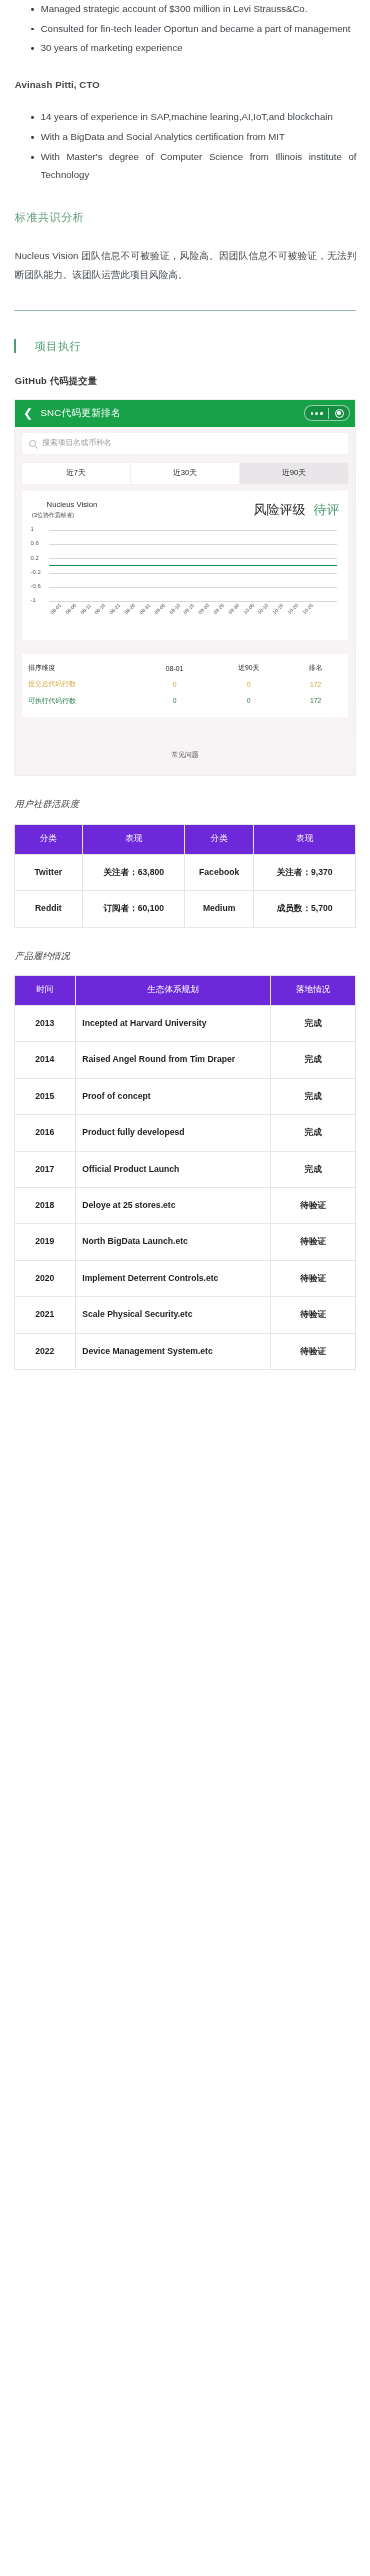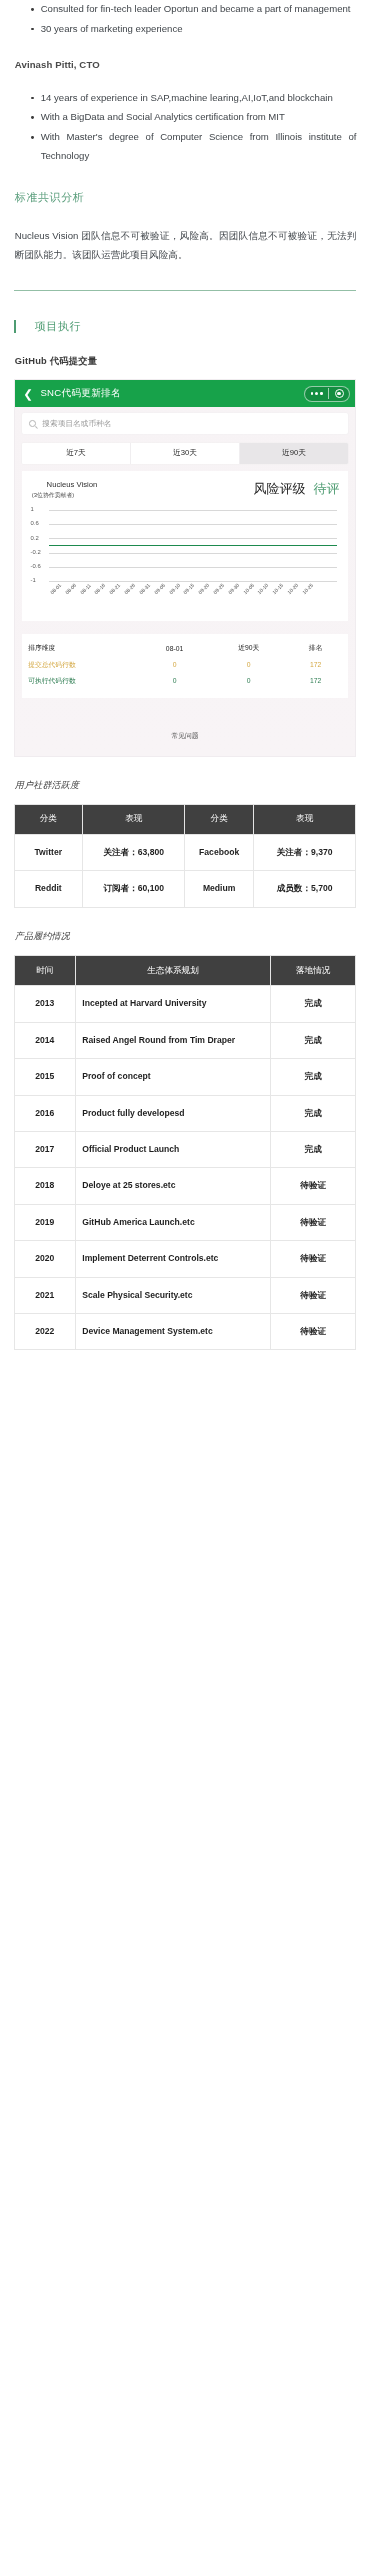--- a/index.html
+++ b/index.html
@@ -166,21 +166,21 @@
     border-right:0.6px solid #f0eef0;
   }
   .app-tabs div:last-child{border-right:none;}
   .app-tabs div.active { background:#e8e6e8; }
 
   .app-card {
     margin: 7.4px 7.4px 0 7.4px;
     background:#fff;
     padding: 8.6px 8.6px 3.7px 8.6px;
   }
-  .app-card-head { display:flex; align-items:flex-start; }
+  .app-card-head { display:flex; align-items:center; }
   .app-proj { font-size:7.7px; color:#2f2f2f; margin-left:16px;}
   .app-contrib { font-size:5.9px; color:#4a4a4a; margin:1.9px 0 0 1.2px;}
   .app-risk { margin-left:auto; font-size:13px; color:#1c1c1c; }
   .app-risk em { font-style:normal; color:#4e9c72; margin-left:4.3px; }
 
   .chart { position:relative; height:79px; margin: 10px 0 0 0; }
   .chart .ylab {
     position:absolute; left:0; font-size:5.9px; color:#5a5a5a; width:16px; text-align:left;
   }
   .chart .gl { position:absolute; left:18.5px; right:2.5px; height:0.6px; background:#d8d8d8; }
@@ -206,21 +206,21 @@
   .app-faq { text-align:center; font-size:6.8px; color:#555; padding: 33px 0 15px 0; }
 
   
   table.dtable {
     width:100%;
     border-collapse:collapse;
     margin: 0 0 0 0;
     table-layout: fixed;
   }
   table.dtable th {
-    background:#404040;
+    background:#6d28d9;
     color:#fff;
     font-weight:normal;
     font-size:8.6px;
     padding: 8.6px 3.7px;
     text-align:center;
     border: 0.6px solid #e4e4e4;
   }
   table.dtable td {
     border: 0.6px solid #e6e6e6;
     font-size:8.6px;
@@ -243,20 +243,21 @@
   table.roadmap td.year { text-align:center; }
   table.roadmap td.status { text-align:center;margin-left:37px; }
   table.roadmap td.plan { text-align:left; }
 </style>
 </head>
 <body>
 
 <div class="page">
 
   <ul class="bullets">
+    <li>Managed strategic account of $300 million in Levi Strauss&amp;Co.</li>
     <li>Consulted for fin-tech leader Oportun and became a part of management</li>
     <li>30 years of marketing experience</li>
   </ul>
 
   <div class="person-name">Avinash Pitti,  CTO</div>
 
   <ul class="bullets">
     <li>14 years of experience in SAP,machine learing,AI,IoT,and blockchain</li>
     <li>With a BigData and Social Analytics certification from MIT</li>
     <li>With Master's degree of Computer Science from Illinois institute of Technology</li>
@@ -440,21 +441,21 @@
       <td class="plan">Official Product Launch</td>
       <td class="status">完成</td>
     </tr>
     <tr>
       <td class="year">2018</td>
       <td class="plan">Deloye at 25 stores.etc</td>
       <td class="status">待验证</td>
     </tr>
     <tr>
       <td class="year">2019</td>
-      <td class="plan">GitHub America Launch.etc</td>
+      <td class="plan">North BigData Launch.etc</td>
       <td class="status">待验证</td>
     </tr>
     <tr>
       <td class="year">2020</td>
       <td class="plan">Implement Deterrent Controls.etc</td>
       <td class="status">待验证</td>
     </tr>
     <tr>
       <td class="year">2021</td>
       <td class="plan">Scale Physical Security.etc</td>

